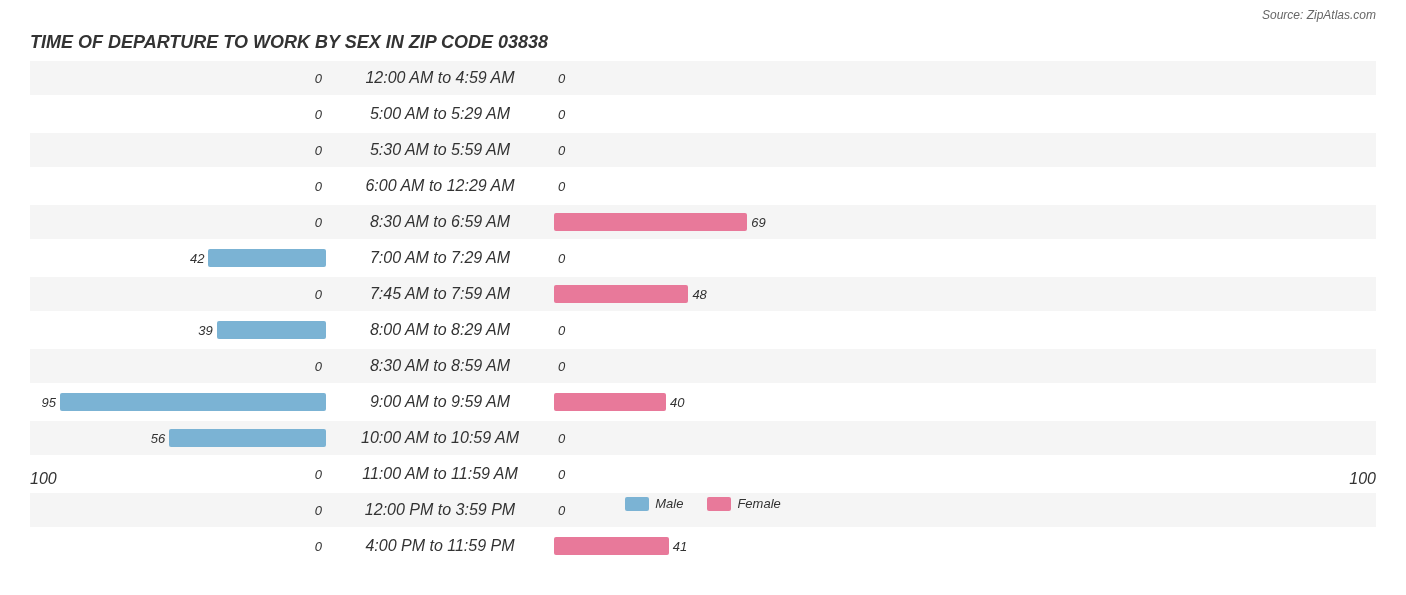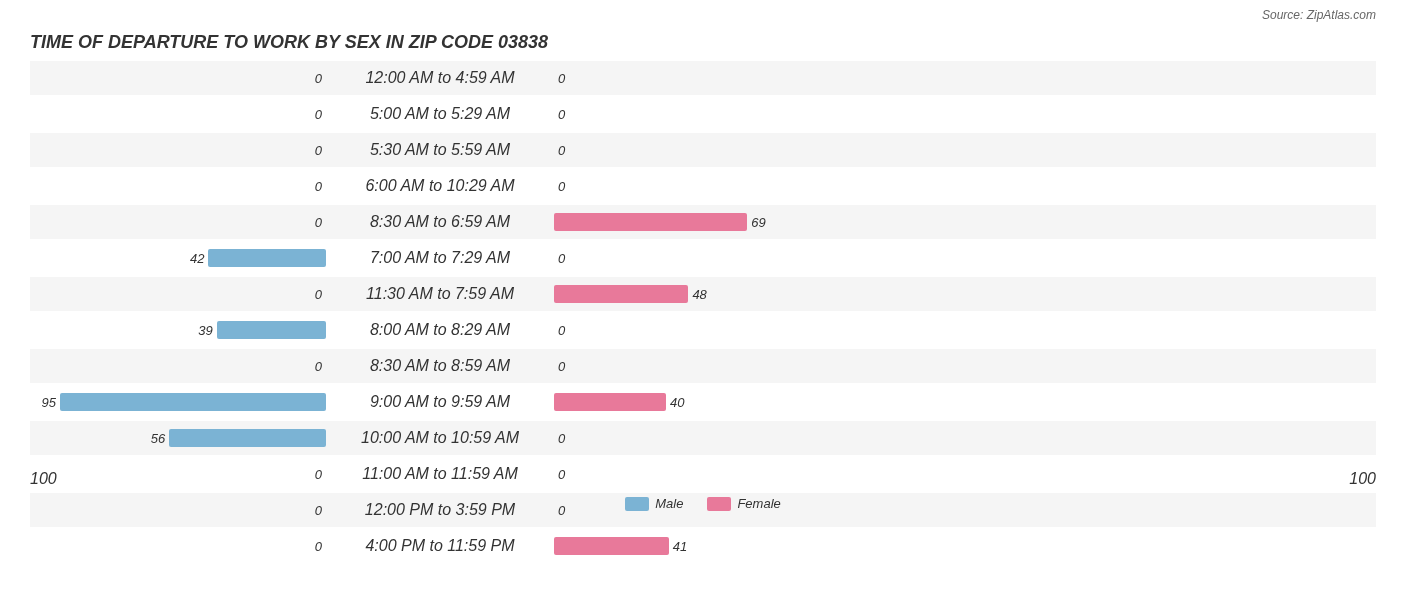--- a/index.html
+++ b/index.html
@@ -171,21 +171,21 @@
           <div class="right-section">
             <div class="right-bar" style="width: 0px;"></div>
             <span class="right-value">0</span>
           </div>
         </div>
         <div class="bar-row">
           <div class="left-section">
             <span class="left-value">0</span>
             <div class="left-bar" style="width: 0px;"></div>
           </div>
-          <div class="center-label">6:00 AM to 10:29 AM</div>
+          <div class="center-label">6:00 AM to 12:29 AM</div>
           <div class="right-section">
             <div class="right-bar" style="width: 0px;"></div>
             <span class="right-value">0</span>
           </div>
         </div>
         <div class="bar-row">
           <div class="left-section">
             <span class="left-value">0</span>
             <div class="left-bar" style="width: 0px;"></div>
           </div>
@@ -204,21 +204,21 @@
           <div class="right-section">
             <div class="right-bar" style="width: 0px;"></div>
             <span class="right-value">0</span>
           </div>
         </div>
         <div class="bar-row">
           <div class="left-section">
             <span class="left-value">0</span>
             <div class="left-bar" style="width: 0px;"></div>
           </div>
-          <div class="center-label">11:30 AM to 7:59 AM</div>
+          <div class="center-label">7:45 AM to 7:59 AM</div>
           <div class="right-section">
             <div class="right-bar" style="width: 134.4px;"></div>
             <span class="right-value">48</span>
           </div>
         </div>
         <div class="bar-row">
           <div class="left-section">
             <span class="left-value">39</span>
             <div class="left-bar" style="width: 109.2px;"></div>
           </div>

